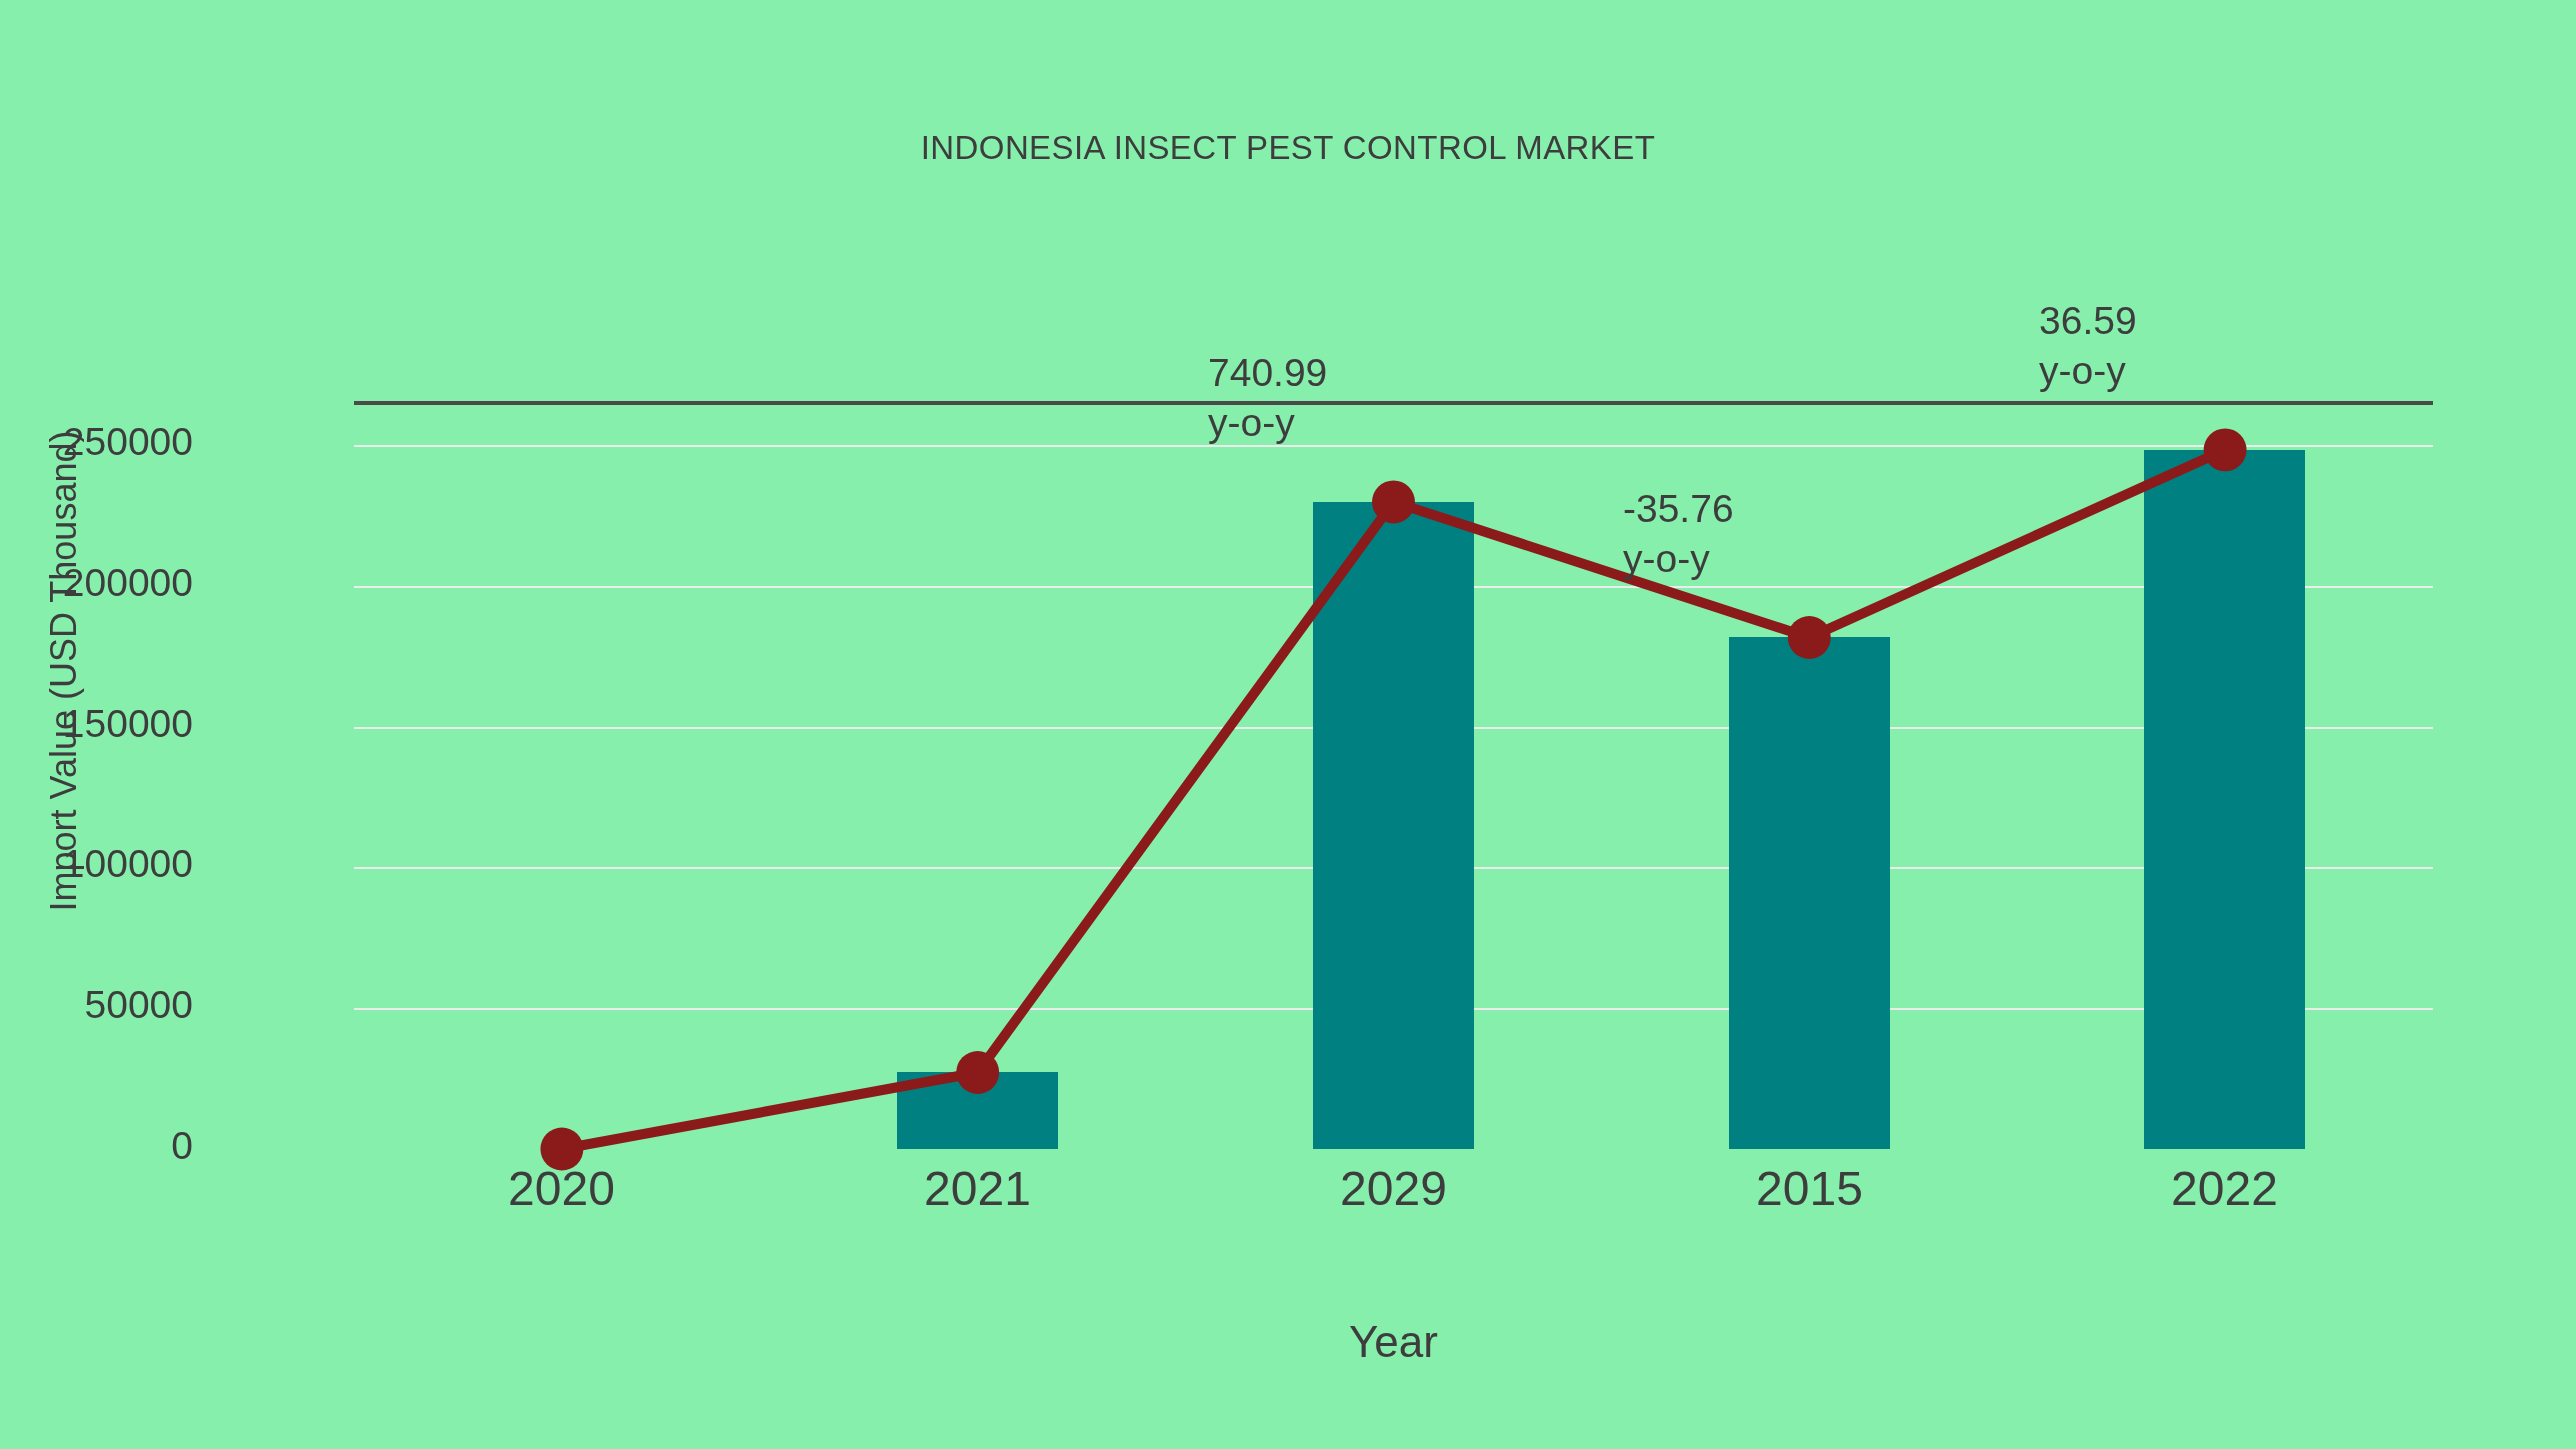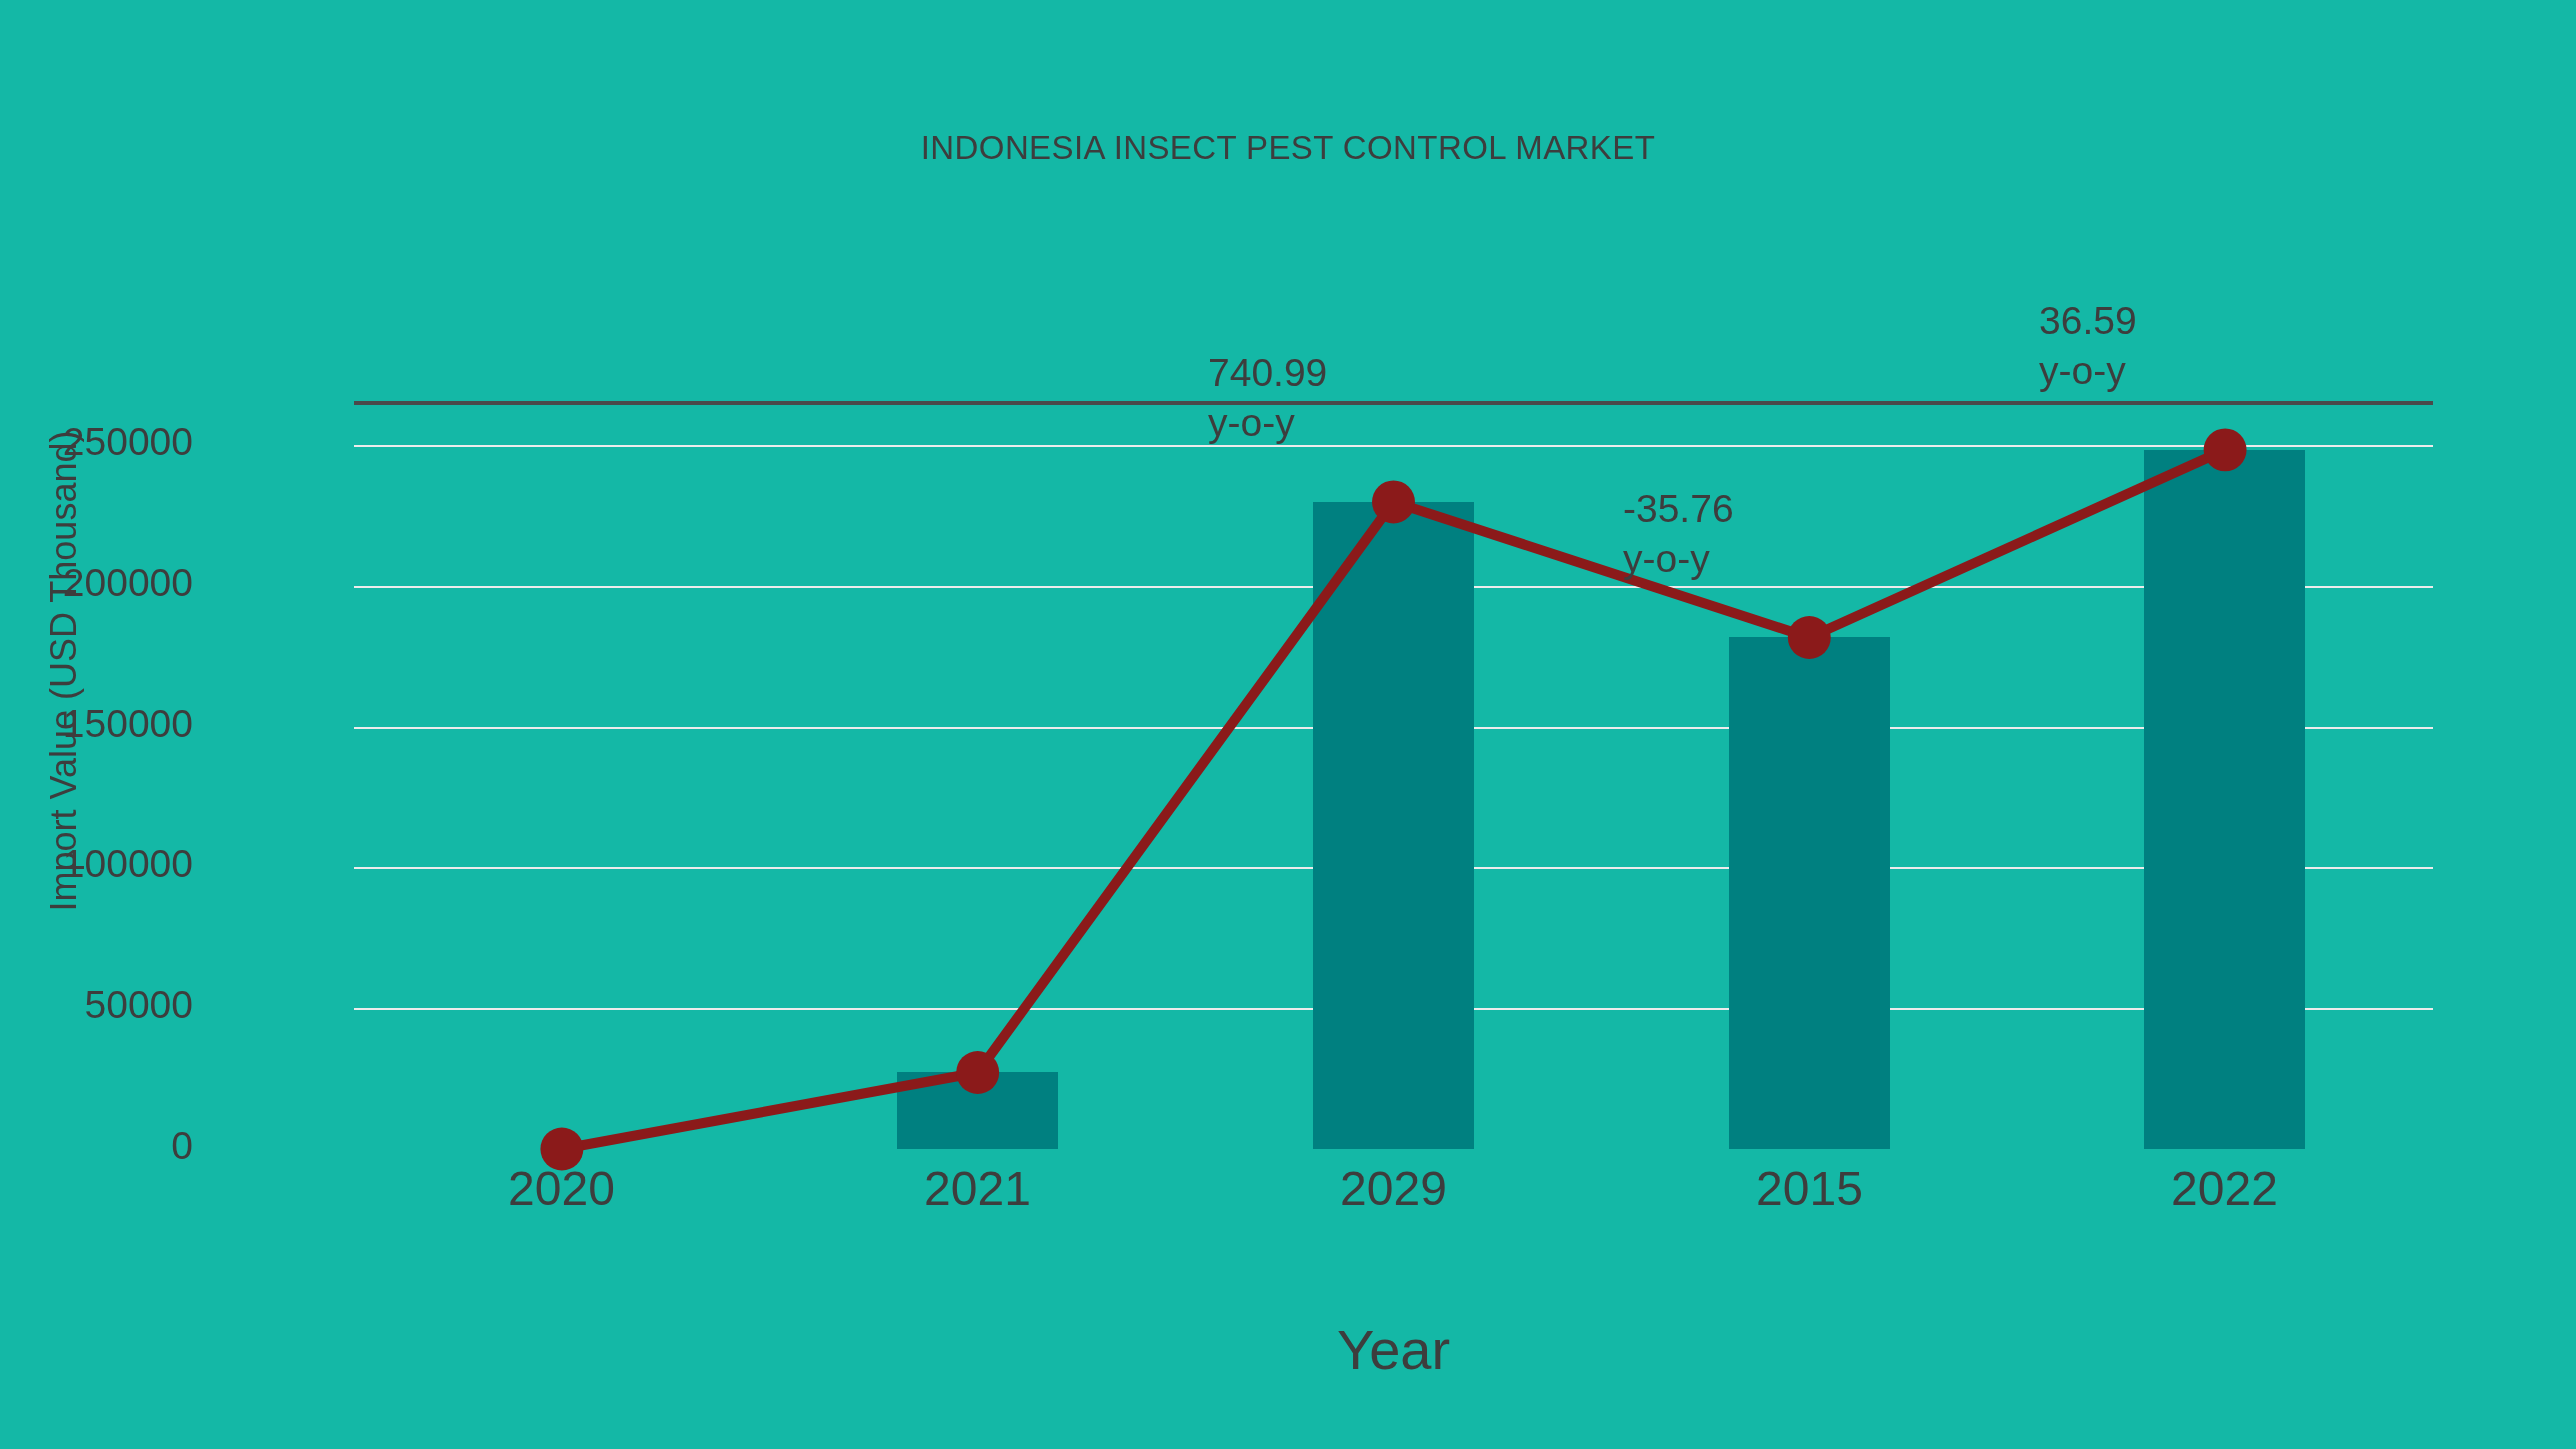--- a/index.html
+++ b/index.html
@@ -7,21 +7,21 @@
     padding: 0;
     background: #ffffff;
   }
   body {
     font-family: "Liberation Sans", sans-serif;
   }
   #figure {
     position: relative;
     width: 2576px;
     height: 1449px;
-    background: #14b8a6;
+    background: #86efac;
     overflow: hidden;
   }
 
   
   #chart-title {
     position: absolute;
     left: 0;
     top: 129px;
     width: 2576px;
     text-align: center;
@@ -43,21 +43,21 @@
     font-size: 36px;
     color: #3d3d3d;
     white-space: nowrap;
   }
   #x-axis-title {
     position: absolute;
     left: 354px;
     top: 1317px;
     width: 2079px;
     text-align: center;
-    font-size: 56px;
+    font-size: 44px;
     color: #3d3d3d;
   }
 
   
   #plot-area {
     position: absolute;
     left: 354px;
     top: 401px;
     width: 2079px;
     height: 748px;

